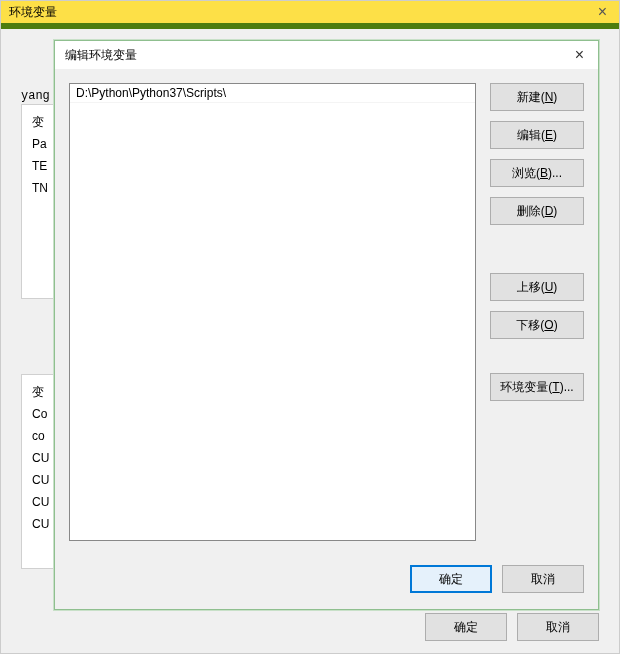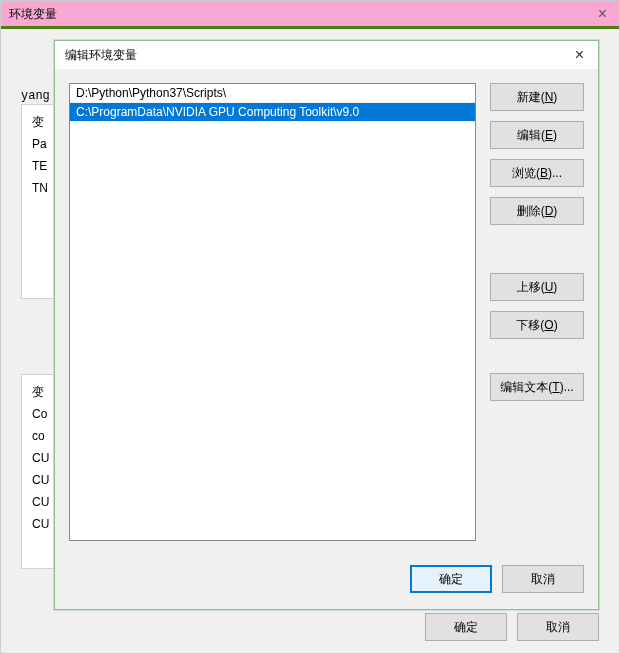--- a/index.html
+++ b/index.html
@@ -4,23 +4,23 @@
 <style>
   * { box-sizing: border-box; font-family: "Microsoft YaHei", "Segoe UI", sans-serif; font-size: 12px; }
   body { margin: 0; background: #fff; width: 620px; height: 654px; overflow: hidden; position: relative; }
 
   
   .outer-dialog {
     position: absolute; left: 0; top: 0; width: 620px; height: 654px;
     border: 1px solid #ccc; background: #f0f0f0;
   }
   .outer-titlebar {
-    height: 28px; line-height: 28px; padding: 0 8px; background: #f9a8d4;
+    height: 28px; line-height: 28px; padding: 0 8px; background: #fde047;
     display: flex; justify-content: space-between; align-items: center;
-    border-bottom: 3px solid #4d7c0f;
+    border-bottom: 6px solid #4d7c0f;
     text-align: center;
   }
   .outer-close { font-size: 16px; color: #555; padding: 0 4px; }
   .outer-body { position: relative; padding: 12px; height: calc(100% - 28px); }
 
   .bg-groupbox {
     position: absolute; border: 1px solid #d0d0d0; background: #fff;
   }
   .bg1 { left: 20px; top: 75px; width: 560px; height: 195px; }
   .bg2 { left: 20px; top: 345px; width: 560px; height: 195px; }
@@ -115,21 +115,20 @@
 </div>
 
 <div class="inner-dialog">
   <div class="inner-titlebar">
     <span>编辑环境变量</span>
     <span class="inner-close">×</span>
   </div>
   <div class="inner-body">
     <div class="path-list" id="path-list">
         <div class="path-row">D:\Python\Python37\Scripts\</div>
-        <div class="path-row selected">C:\ProgramData\NVIDIA GPU Computing Toolkit\v9.0</div>
       </div>
     <div class="btn-col">
       <div class="std-btn">
           <span>新建(</span>
           <span class="mnemonic">N</span>
           <span>)</span>
         </div>
       <div class="std-btn">
           <span>编辑(</span>
           <span class="mnemonic">E</span>
@@ -151,21 +150,21 @@
           <span class="mnemonic">U</span>
           <span>)</span>
         </div>
       <div class="std-btn">
           <span>下移(</span>
           <span class="mnemonic">O</span>
           <span>)</span>
         </div>
       <div class="gap"></div>
       <div class="std-btn">
-          <span>编辑文本(</span>
+          <span>环境变量(</span>
           <span class="mnemonic">T</span>
           <span>)...</span>
         </div>
     </div>
   </div>
   <div class="inner-footer">
     <div class="std-btn primary-btn">确定</div>
     <div class="std-btn">取消</div>
   </div>
 </div>

